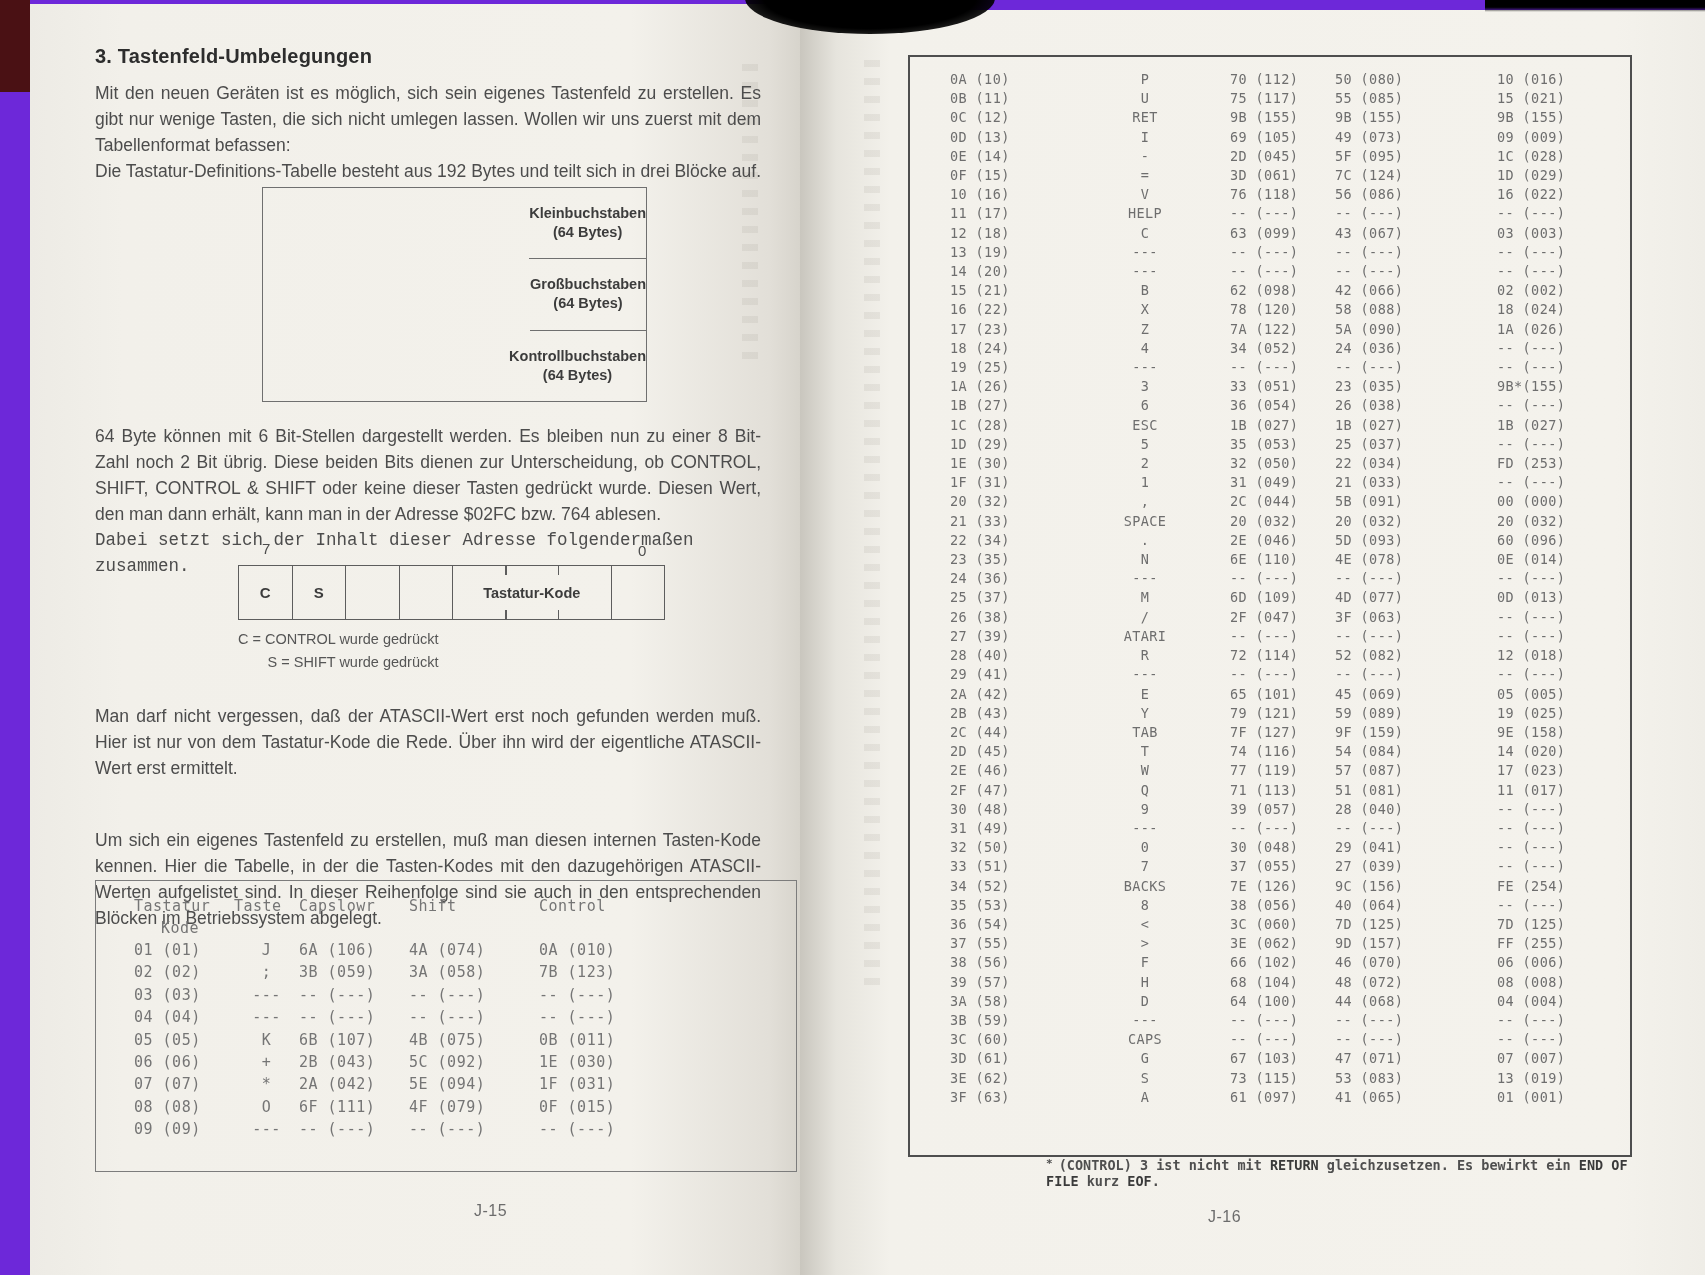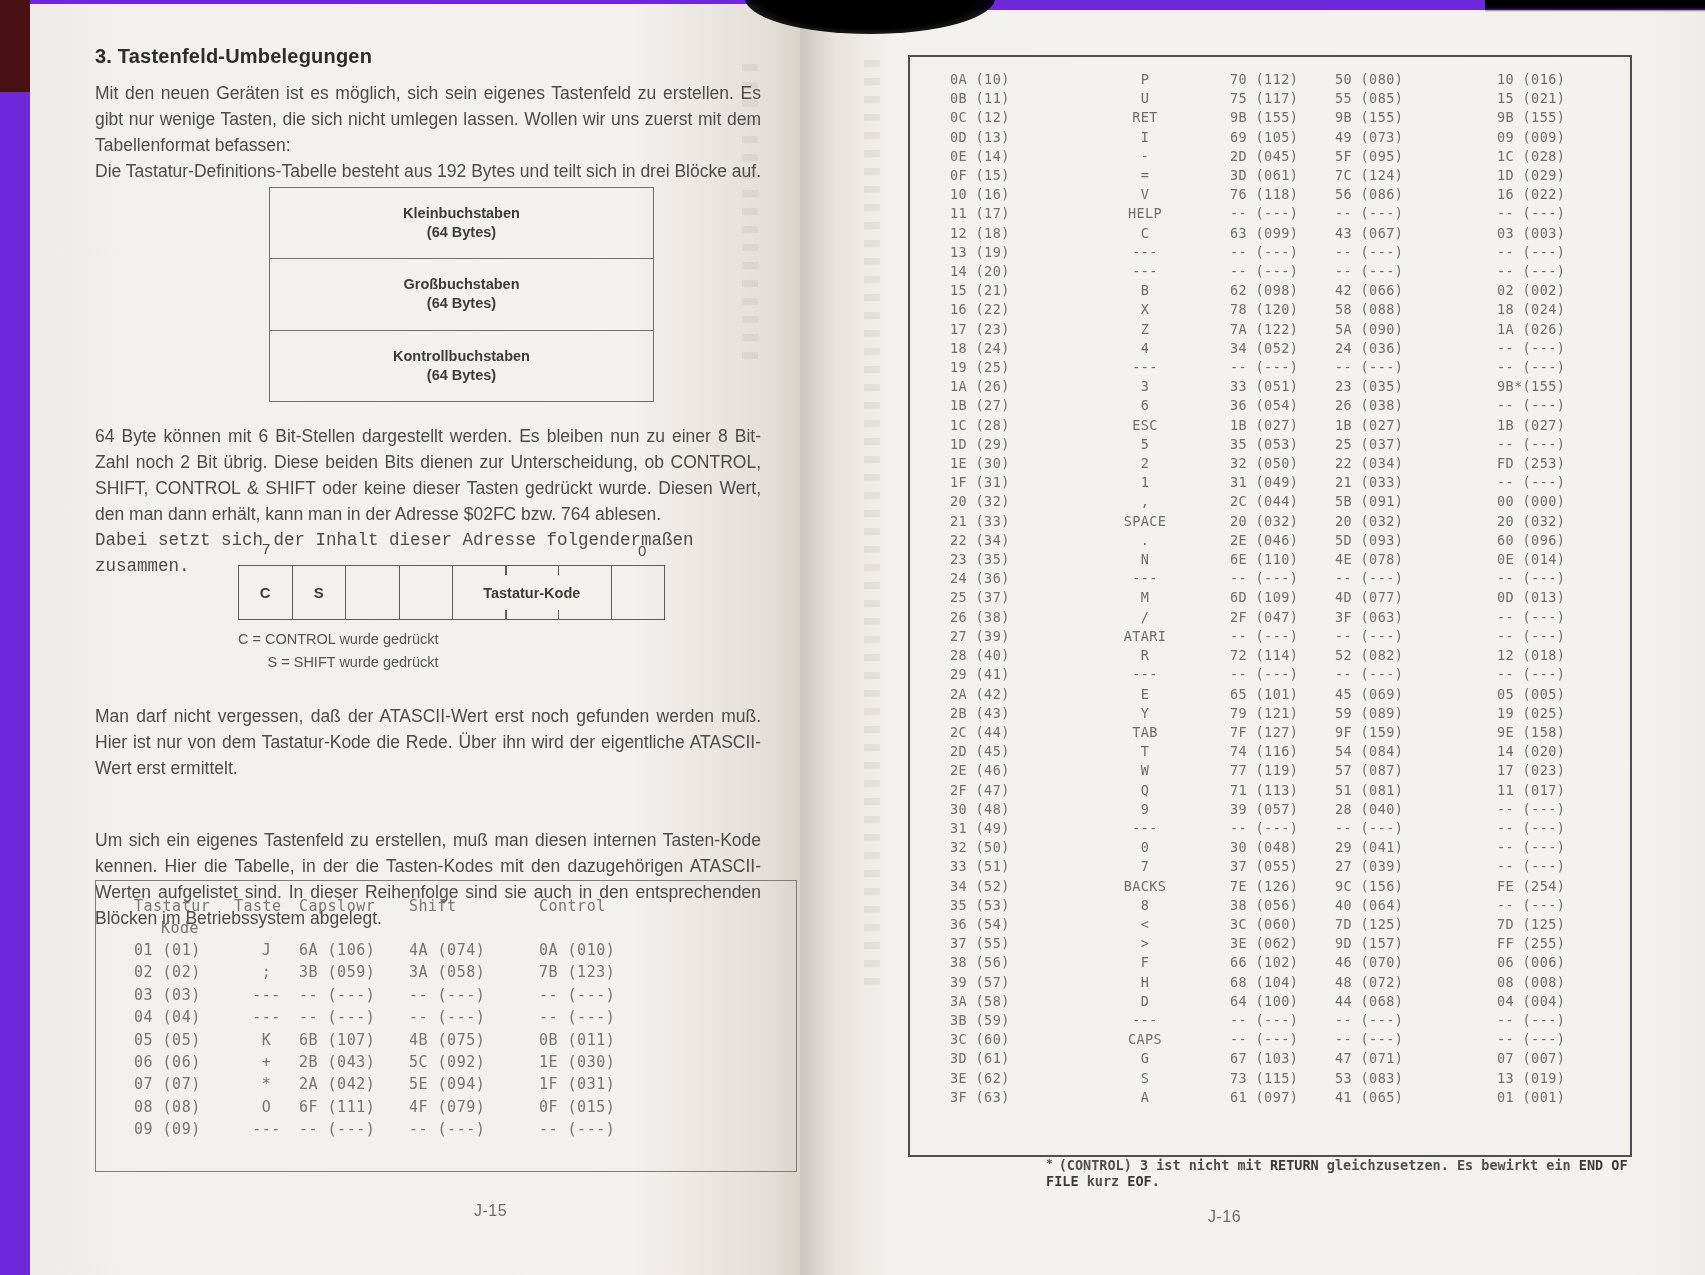--- a/index.html
+++ b/index.html
@@ -25,22 +25,22 @@
   #bleed-left{left:712px;top:60px;width:16px;height:300px;}
   #bleed-right{left:64px;top:50px;width:16px;height:930px;}
 
   
   .h1{position:absolute;font-size:20px;font-weight:bold;color:#2d2d2d;letter-spacing:.2px;}
   .para{position:absolute;width:666px;font-size:17.5px;line-height:26px;color:#4c4c4c;
         text-align:justify;}
   .single{text-align:left;}
 
   
-  #blocks{position:absolute;left:239px;top:183px;width:383px;height:213px;
-          border:1.5px solid #6f6f6f;display:flex;flex-direction:column;}
+  #blocks{position:absolute;left:232px;top:183px;width:383px;height:213px;
+          border:1.5px solid #6f6f6f;display:flex;flex-direction:column;align-items:flex-end;}
   .block{flex:1;border-bottom:1.5px solid #6f6f6f;display:flex;flex-direction:column;
          justify-content:center;align-items:center;}
   .block:last-child{border-bottom:none;}
   .block .t{font-size:14.5px;font-weight:bold;color:#3c3c3c;line-height:19px;}
 
   
   #bitdiag{position:absolute;left:208px;top:561px;width:425px;height:53px;
            border:1.5px solid #5d5d5d;display:flex;}
   .bit{flex:1;border-right:1.5px solid #5d5d5d;display:flex;align-items:center;
        justify-content:center;font-size:15px;font-weight:bold;color:#3c3c3c;}

